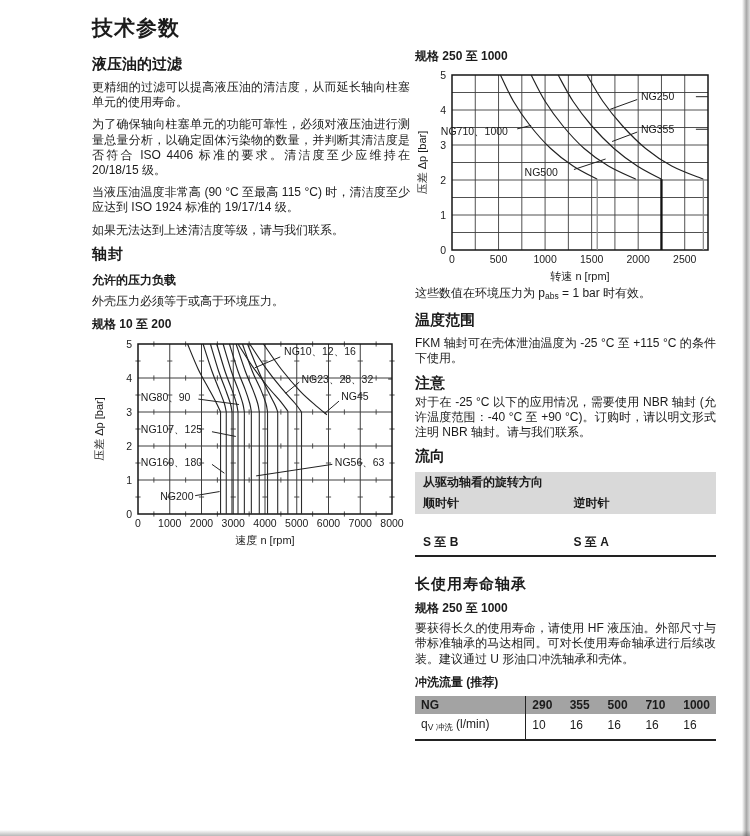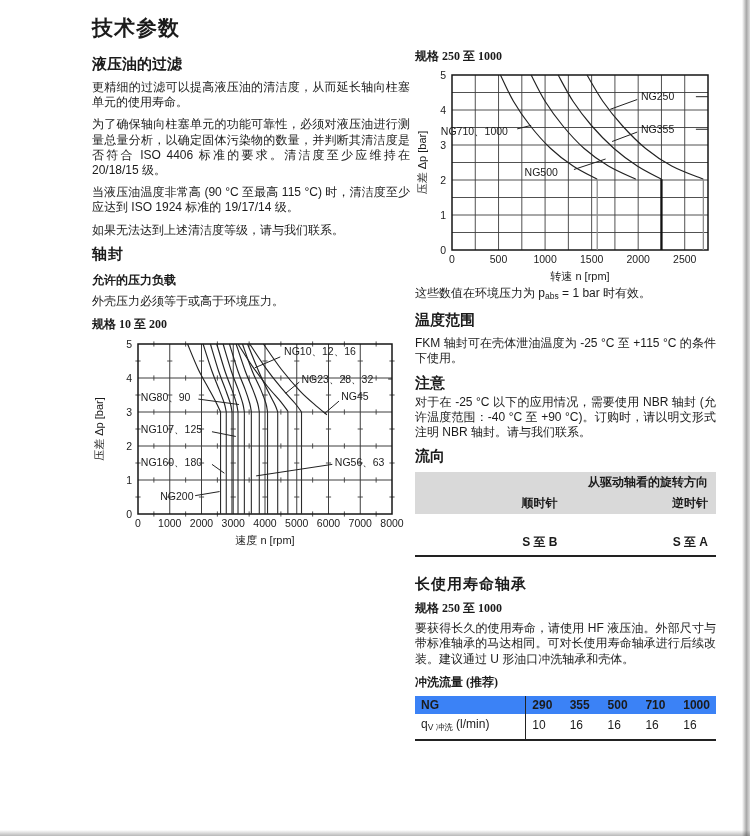--- a/index.html
+++ b/index.html
@@ -6,38 +6,38 @@
   body{
     width:750px;height:836px;background:#ffffff;position:relative;overflow:hidden;
     font-family:"Liberation Sans","DejaVu Sans",sans-serif;color:#1b1b1b;
   }
   .col{position:absolute;}
   #col-left{left:92px;top:14px;width:318px;}
   #col-right{left:415px;top:48px;width:301px;}
   h1.doc-title{font-size:21px;font-weight:bold;margin:0 0 13px 0;letter-spacing:1px;}
   .sec-h{font-size:15px;font-weight:bold;margin:0 0 6px 0;}
   .sec-h-lg{font-size:15px;font-weight:bold;margin:0 0 8px 0;letter-spacing:1px;}
-  .sub-h{font-size:12px;font-weight:bold;margin:0 0 5px 0;font-family:Liberation Serif, serif;}
+  .sub-h{font-size:12px;font-weight:bold;margin:0 0 5px 0;}
   p.body{font-size:12px;line-height:15.2px;margin:0 0 7px 0;text-align:justify;}
   .mb2{margin-bottom:2px;} .mb4{margin-bottom:4px;} .mb6{margin-bottom:6px;}
-  .mb10{margin-bottom:10px;} .mb12{margin-bottom:12px;} .mb18{margin-bottom:18px;text-align:right;}
+  .mb10{margin-bottom:10px;} .mb12{margin-bottom:12px;} .mb18{margin-bottom:18px;}
   .sub{font-size:8.5px;vertical-align:-2px;}
   .chart{margin:0;padding:0;}
   svg{display:block;font-family:"Liberation Sans","DejaVu Sans",sans-serif;}
   table{border-collapse:collapse;width:100%;font-size:12px;}
   
   #flow-table td{padding:2px 8px;}
   #flow-table .grey{background:#d9d9d9;}
   #flow-table{border-bottom:2px solid #222;}
   #flow-table td{font-weight:bold;}
   #flow-table tr.vals td{padding:20px 8px 4px 8px;}
   
   #flush-table{border-bottom:2px solid #222;}
   #flush-table th,#flush-table td{text-align:left;font-weight:normal;padding:2px 6px;}
-  #flush-table thead th{background:#3b82f6;font-weight:bold;}
+  #flush-table thead th{background:#a3a3a3;font-weight:bold;}
   #flush-table .vline{border-left:1.2px solid #222;}
   #flush-table td{padding:3px 6px 5px 6px;}
   
   .edge-right{position:absolute;right:0;top:0;bottom:0;width:8px;
     background:linear-gradient(90deg,rgba(0,0,0,0) 0%,#a8a8a8 55%,#dedede 100%);}
   .edge-bottom{position:absolute;left:0;right:0;bottom:0;height:6px;
     background:linear-gradient(180deg,rgba(0,0,0,0) 0%,rgba(0,0,0,0.28) 100%);}
 </style>
 </head>
 <body>

